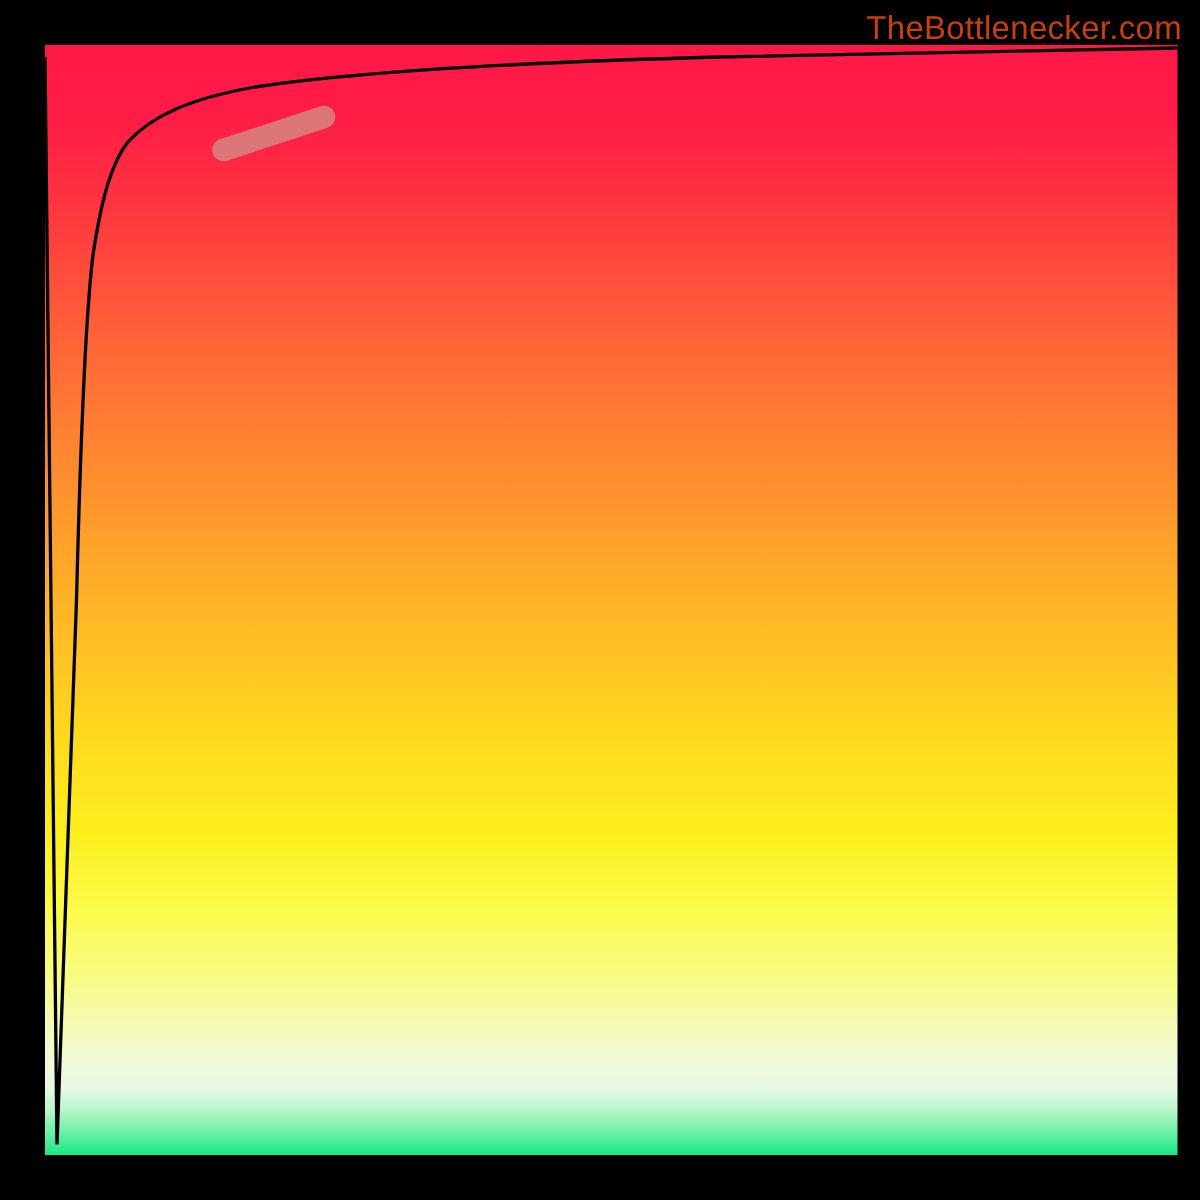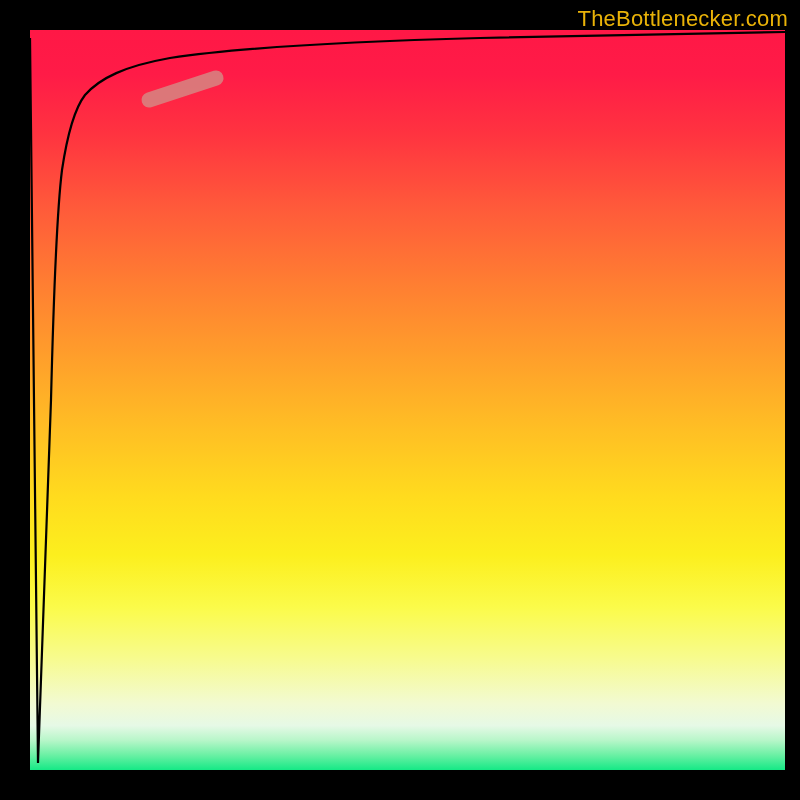--- a/index.html
+++ b/index.html
@@ -8,21 +8,21 @@
     height: 800px;
     background: #000;
     position: relative;
     font-family: Arial, Helvetica, sans-serif;
     overflow: hidden;
   }
   .watermark {
     position: absolute;
     top: 6px;
     right: 12px;
-    color: #eab308;
+    color: #c2410c;
     font-size: 22px;
     letter-spacing: 0.2px;
     z-index: 20;
     text-align: right;
   }
   .plot-area {
     position: absolute;
     left: 30px;
     top: 30px;
     width: 755px;

